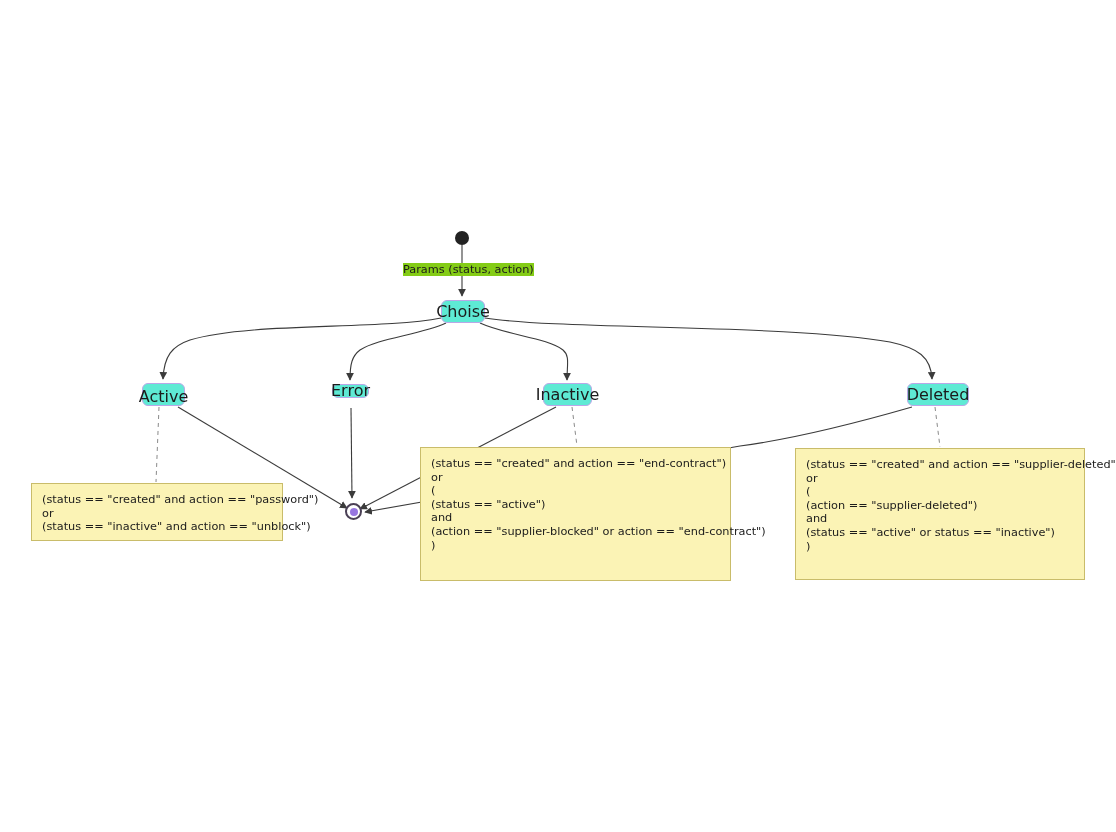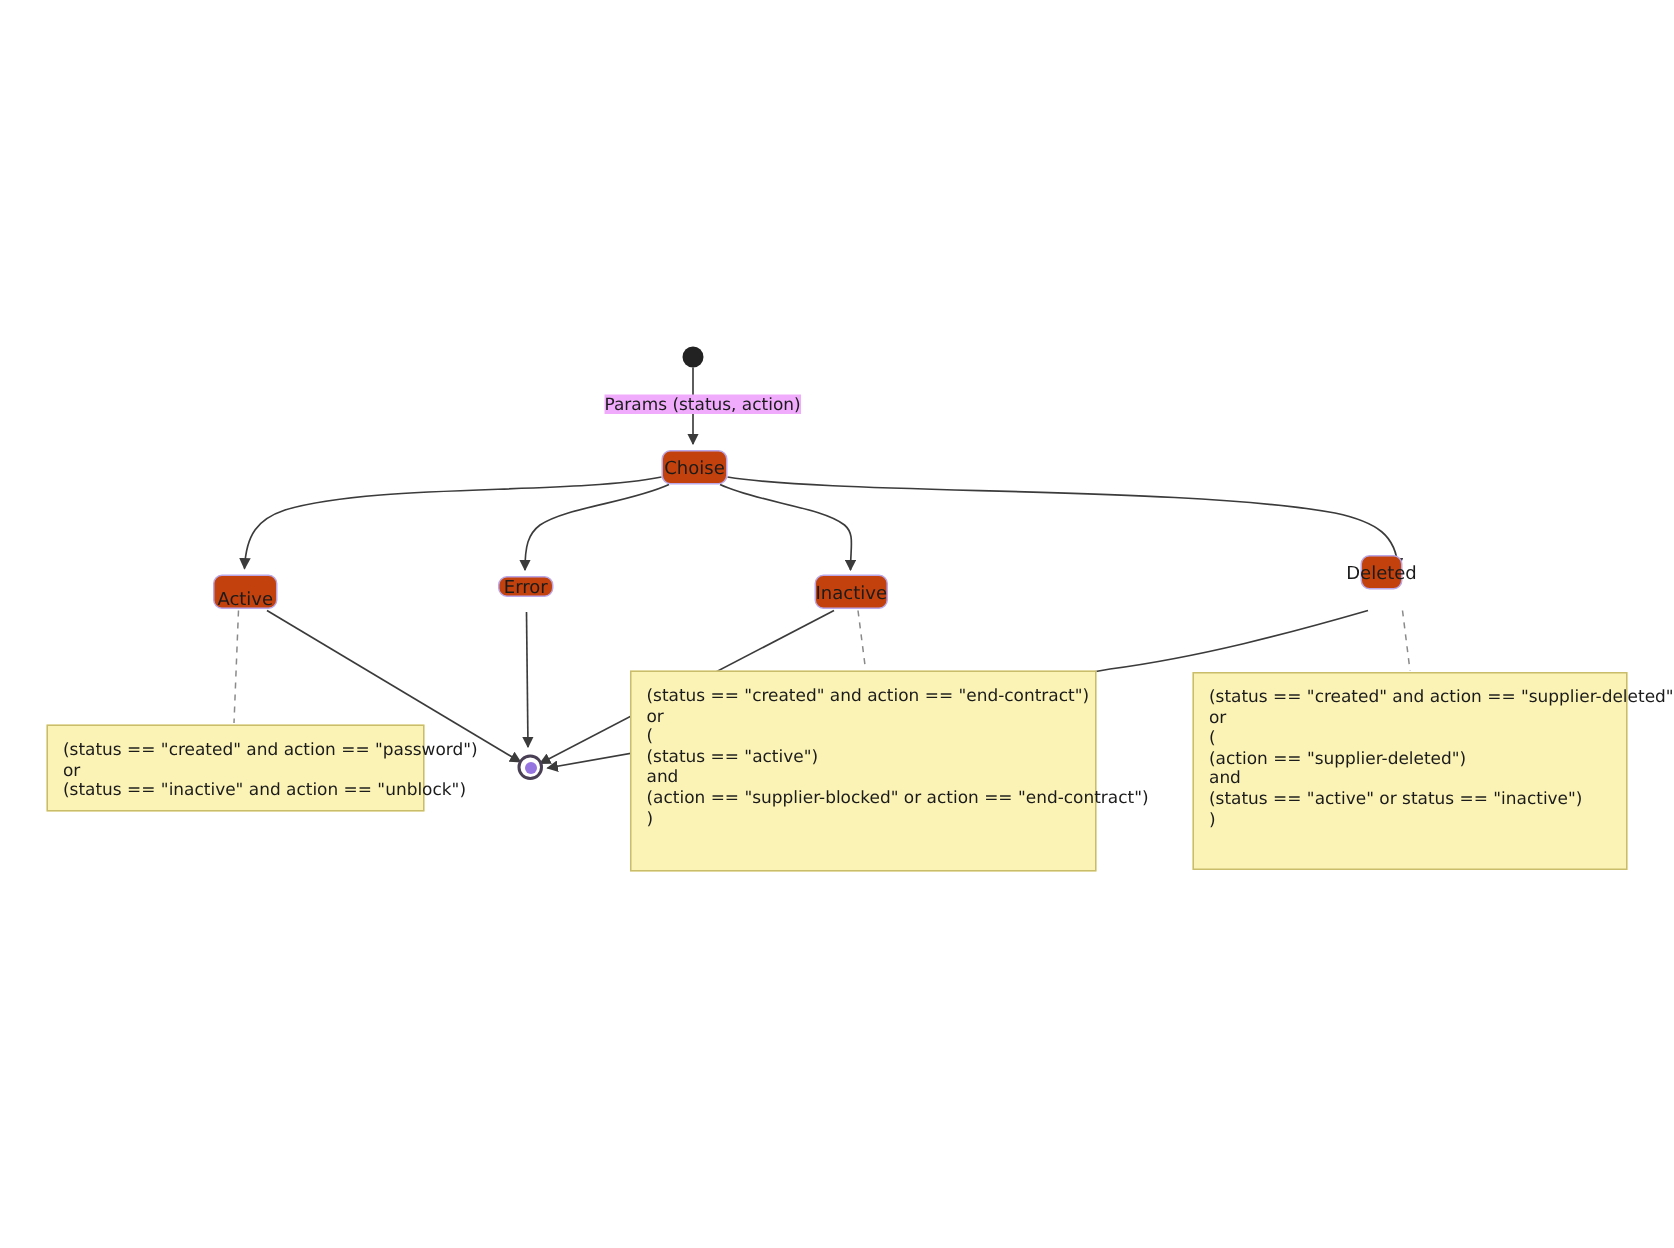--- a/index.html
+++ b/index.html
@@ -19,25 +19,25 @@
     position: absolute;
     left: 0;
     top: 0;
     width: 1116px;
     height: 832px;
     pointer-events: none;
   }
   .state-node {
     position: absolute;
     box-sizing: border-box;
-    background: #c2410c;
+    background: #5eead4;
     border: 1px solid #B9A7E8;
     border-radius: 6px;
     color: #1b1b1b;
-    font-size: 12px;
+    font-size: 16px;
     line-height: 1;
     display: flex;
     align-items: center;
     justify-content: center;
     white-space: nowrap;
     z-index: 4;
   }
   .note {
     position: absolute;
     box-sizing: border-box;
@@ -74,21 +74,21 @@
     top: 2.5px;
     width: 8px;
     height: 8px;
     border-radius: 50%;
     background: #9775e0;
   }
   .edge-label {
     position: absolute;
     font-size: 11.3px;
     color: #1b1b1b;
-    background: #f0abfc;
+    background: #84cc16;
     line-height: 13px;
     white-space: nowrap;
     z-index: 4;
   }
 </style>
 </head>
 <body>
 
 <div id="canvas">
 
@@ -135,21 +135,21 @@
   </div>
 
   <div class="state-node" style="left:332px; top:384px; width:37px; height:14px;">
     <span>Error</span>
   </div>
 
   <div class="state-node" style="left:543px; top:383px; width:49px; height:23px;align-items:center;">
     <span>Inactive</span>
   </div>
 
-  <div class="state-node" style="left:907px; top:370px; width:28px; height:23px;">
+  <div class="state-node" style="left:907px; top:383px; width:62px; height:23px;">
     <span>Deleted</span>
   </div>
 
   <div class="end-node" style="left:345px; top:503px;">
     <span class="end-dot"></span>
   </div>
 
   <div class="note" style="left:31px; top:483px; width:252px; height:58px;">(status == "created" and action == "password")
 or
 (status == "inactive" and action == "unblock")</div>

